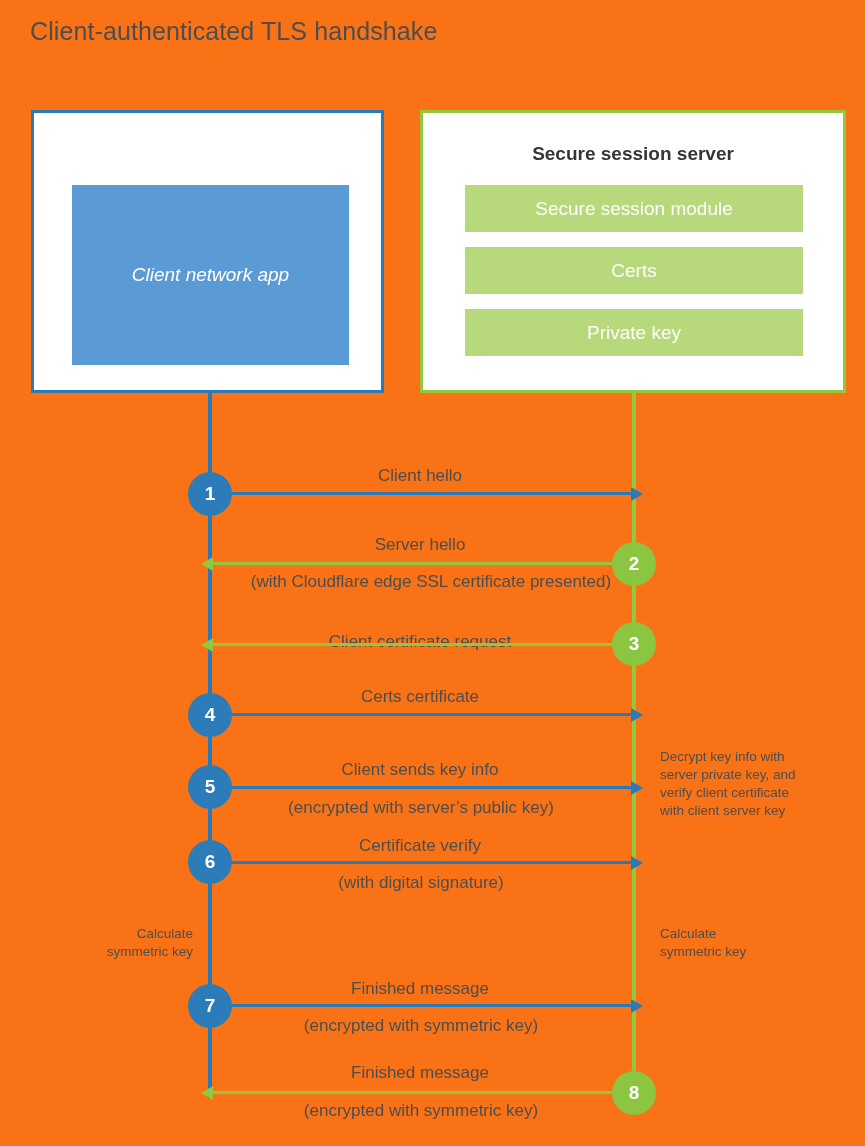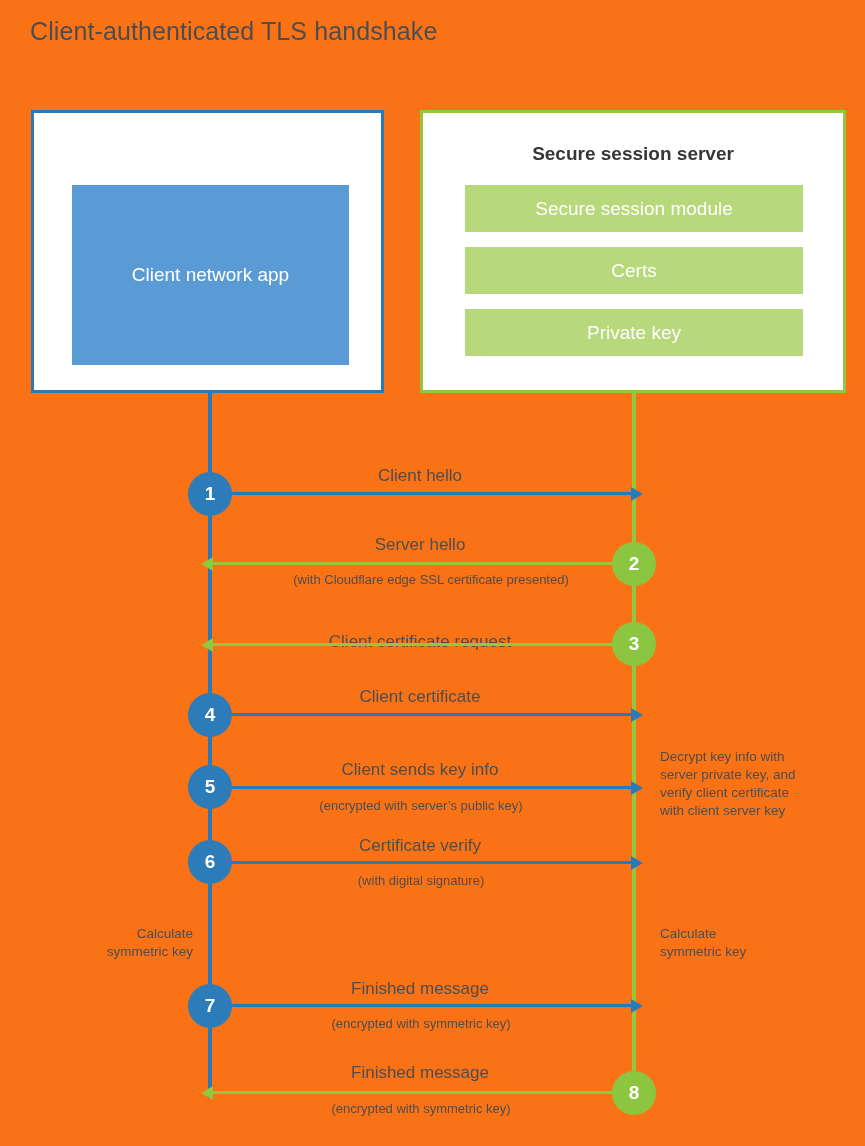--- a/index.html
+++ b/index.html
@@ -70,20 +70,21 @@
     width: 277px;
     height: 180px;
     background: #5b9bd5;
     color: #ffffff;
     font-size: 19px;
     line-height: 26px;
     display: flex;
     align-items: center;
     justify-content: center;
     text-align: center;
+    font-style: italic;
   }
 
   .server-modules {
     position: absolute;
     left: 42px;
     top: 72px;
     width: 338px;
   }
   .module-bar {
     height: 47px;
@@ -160,21 +161,21 @@
     position: absolute;
     text-align: center;
     font-size: 17px;
     color: #4d4d4f;
     white-space: nowrap;
     transform: translateX(-50%);
   }
   .msg-sub {
     position: absolute;
     text-align: center;
-    font-size: 13px;
+    font-size: 17px;
     color: #4d4d4f;
     white-space: nowrap;
     transform: translateX(-50%);
   }
   .side-note {
     position: absolute;
     font-size: 13.5px;
     line-height: 18px;
     color: #4d4d4f;
   }
@@ -216,21 +217,21 @@
   </div>
   <div class="msg-sub" style="left:431px; top:572px;">(with Cloudflare edge SSL certificate presented)</div>
   <div class="step-circle green" style="left:612px; top:542px;">2</div>
 
   <div class="msg-label" style="left:420px; top:617px;margin-top:15px;">Client certificate request</div>
   <div class="arrow green" style="left:212px; top:643px; width:422px;">
     <span class="head left"></span>
   </div>
   <div class="step-circle green" style="left:612px; top:622px;">3</div>
 
-  <div class="msg-label" style="left:420px; top:687px;">Client certificate</div>
+  <div class="msg-label" style="left:420px; top:687px;">Certs certificate</div>
   <div class="arrow blue" style="left:210px; top:713px; width:422px;">
     <span class="head right"></span>
   </div>
   <div class="step-circle blue" style="left:188px; top:693px;">4</div>
 
   <div class="msg-label" style="left:420px; top:760px;">Client sends key info</div>
   <div class="arrow blue" style="left:210px; top:786px; width:422px;">
     <span class="head right"></span>
   </div>
   <div class="msg-sub" style="left:421px; top:798px;">(encrypted with server’s public key)</div>

